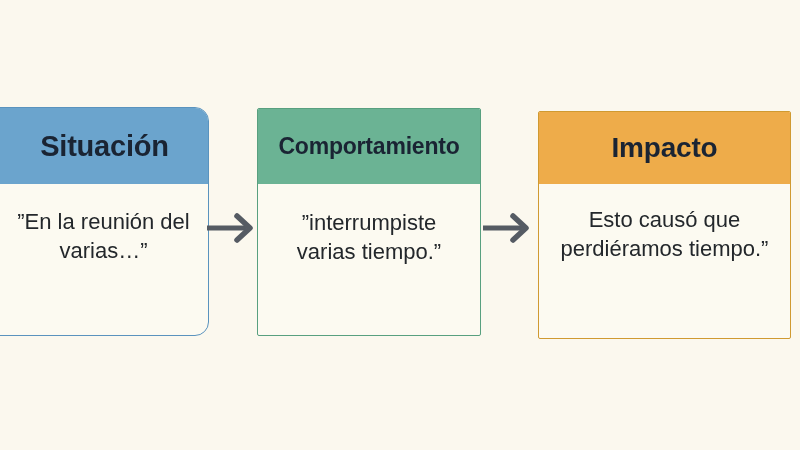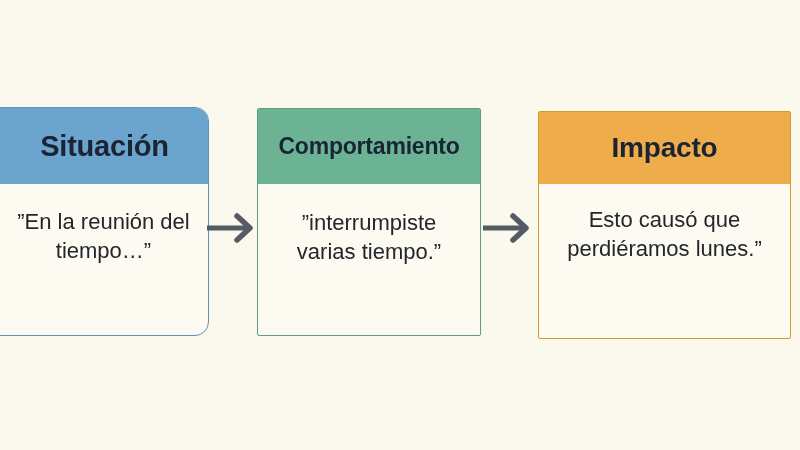--- a/index.html
+++ b/index.html
@@ -130,21 +130,21 @@
   #arrow-2 { left: 482px; }
 </style>
 </head>
 <body>
 
 <div id="stage">
 
   <div class="card" id="card-situacion">
     <div class="card-header">Situación</div>
     <div class="card-body">
-      <span>”En la reunión del tiempo…”</span>
+      <span>”En la reunión del varias…”</span>
     </div>
   </div>
 
   <div class="arrow" id="arrow-1">
     <svg width="52" height="32" viewBox="0 0 52 32">
       <line x1="1" y1="16" x2="40" y2="16" stroke="#555B63" stroke-width="5" stroke-linecap="butt"></line>
       <polyline points="31,4 44,16 31,28" fill="none" stroke="#555B63" stroke-width="5.5" stroke-linecap="round" stroke-linejoin="round"></polyline>
     </svg>
   </div>
 
@@ -158,17 +158,17 @@
   <div class="arrow" id="arrow-2">
     <svg width="52" height="32" viewBox="0 0 52 32">
       <line x1="1" y1="16" x2="40" y2="16" stroke="#555B63" stroke-width="5" stroke-linecap="butt"></line>
       <polyline points="31,4 44,16 31,28" fill="none" stroke="#555B63" stroke-width="5.5" stroke-linecap="round" stroke-linejoin="round"></polyline>
     </svg>
   </div>
 
   <div class="card" id="card-impacto">
     <div class="card-header">Impacto</div>
     <div class="card-body">
-      <span>Esto causó que perdiéramos lunes.”</span>
+      <span>Esto causó que perdiéramos tiempo.”</span>
     </div>
   </div>
 
 </div>
 
 </body></html>

